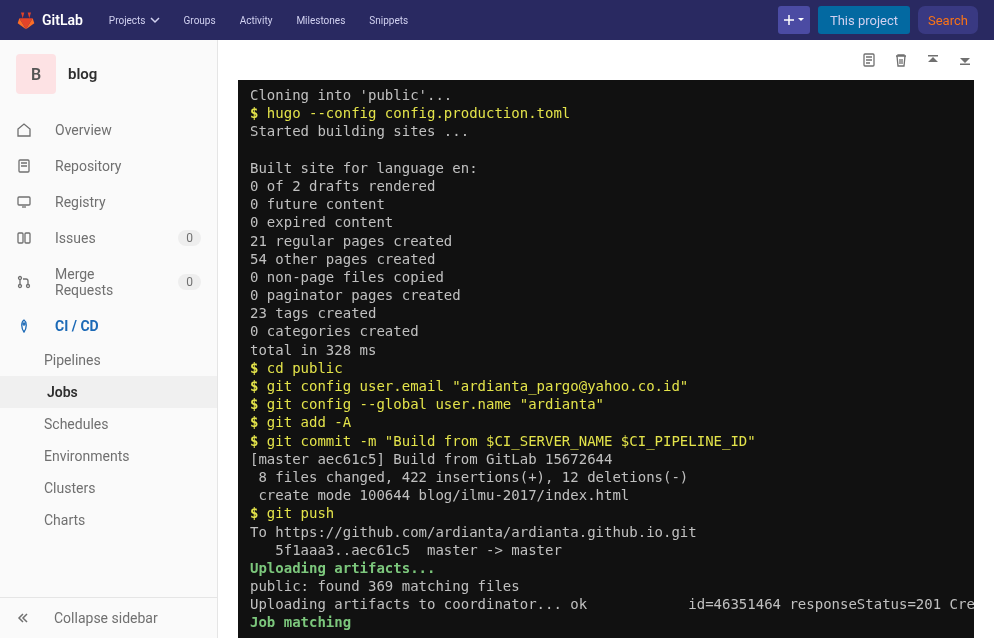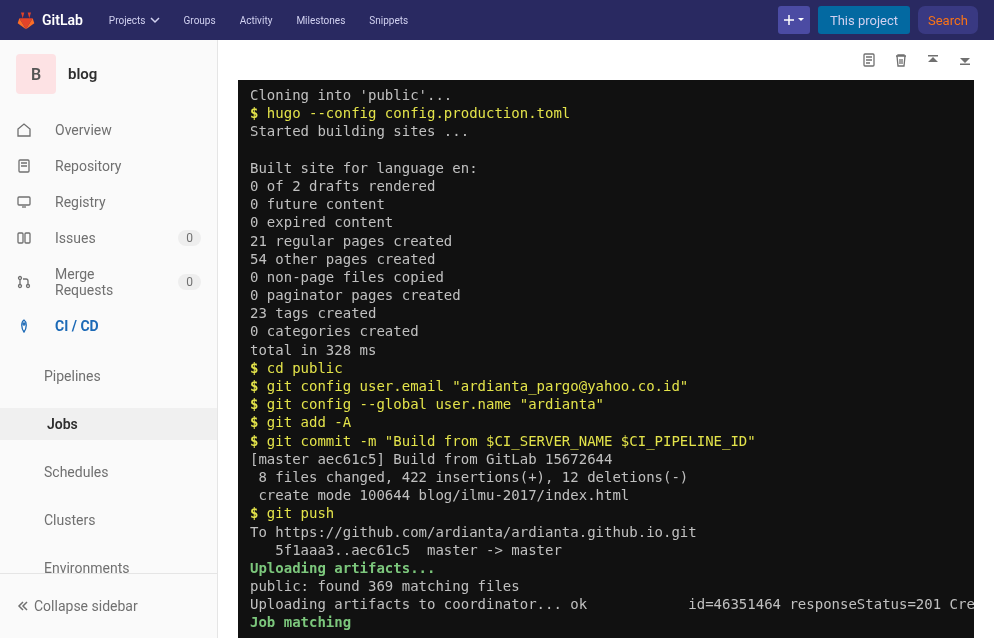--- a/index.html
+++ b/index.html
@@ -25,23 +25,23 @@
 .sidebar-scroll::-webkit-scrollbar { width: 10px; }
 .sidebar-scroll::-webkit-scrollbar-thumb { background: #ccc; border-radius: 5px; }
 .project-header { display: flex; align-items: center; gap: 12px; padding: 14px 16px; }
 .project-avatar { width: 40px; height: 40px; border-radius: 4px; background: #fde2e4; display: flex; align-items: center; justify-content: center; font-weight: 600; font-size: 16px; color: #555; }
 .project-name { font-weight: 600; font-size: 15px; }
 .nav-section { padding: 4px 0; }
 .side-item { display: flex; align-items: center; gap: 23px; padding: 10px 16px; color: #707070; cursor: pointer; font-size: 14px; }
 .side-item.active { color: #1b69b6; font-weight: 700; }
 .side-item .icon { width: 16px; height: 16px; display: flex; align-items: center; justify-content: center; flex-shrink: 0; }
 .side-item .badge { margin-left: auto; background: #eee; color: #707070; border-radius: 10px; padding: 1px 8px; font-size: 12px; }
-.side-sub { padding-left: 44px; padding-top: 8px; padding-bottom: 8px; color: #707070; cursor: pointer; font-size: 14px; margin-top: 16px; }
+.side-sub { padding-left: 44px; padding-top: 8px; padding-bottom: 8px; color: #707070; cursor: pointer; font-size: 14px; }
 .side-sub.active { background: #f0f0f0; color: #2e2e2e; font-weight: 600; border-left: 3px solid transparent; }
-.collapse { padding: 24px 16px; border-top: 1px solid #e5e5e5; color: #707070; display: flex; align-items: center; gap: 4px; cursor: pointer; font-size: 14px; }
+.collapse { padding: 12px 16px; border-top: 1px solid #e5e5e5; color: #707070; display: flex; align-items: center; gap: 24px; cursor: pointer; font-size: 14px; }
 
 
 .main { flex: 1; display: flex; flex-direction: column; overflow: hidden; background: #fff; }
 .toolbar { height: 40px; display: flex; align-items: center; justify-content: flex-end; padding: 0 20px; gap: 14px; }
 .toolbar .tbtn { width: 18px; height: 18px; color: #707070; cursor: pointer; display: flex; align-items: center; justify-content: center; }
 .terminal { flex: 1; background: #111; color: #c0c0c0; font-family: "Menlo", "Consolas", monospace; font-size: 14px; line-height: 1.3; padding: 6px 12px 20px 12px; overflow: auto; margin: 0 20px 0 20px; white-space: pre; }
 .terminal .prompt { color: #e3e34a; font-weight: bold; }
 .terminal .cmd { color: #e3e34a; }
 .terminal .info { color: #7cc77c; font-weight: bold; }
 .terminal .success { color: #7cc77c; font-weight: bold; }
@@ -174,22 +174,22 @@
                 <svg width="16" height="16" viewBox="0 0 16 16" fill="none" stroke="#1b69b6" stroke-width="1.3">
                   <path d="M8 2c3 2 3 8 0 12-3-4-3-10 0-12z"></path>
                   <circle cx="8" cy="6" r="1"></circle>
                 </svg>
               </span>
             <span>CI / CD</span>
           </div>
           <div class="side-sub"><span>Pipelines</span></div>
           <div class="side-sub active"><span>Jobs</span></div>
           <div class="side-sub"><span>Schedules</span></div>
+          <div class="side-sub"><span>Environments</span></div>
           <div class="side-sub"><span>Clusters</span></div>
-          <div class="side-sub"><span>Environments</span></div>
           <div class="side-sub"><span>Charts</span></div>
         </div>
       </div>
       <div class="collapse">
         <span>
             <svg width="14" height="14" viewBox="0 0 14 14" fill="none" stroke="#707070" stroke-width="1.5">
               <path d="M7 3L3 7l4 4M11 3L7 7l4 4"></path>
             </svg>
           </span>
         <span>Collapse sidebar</span>

